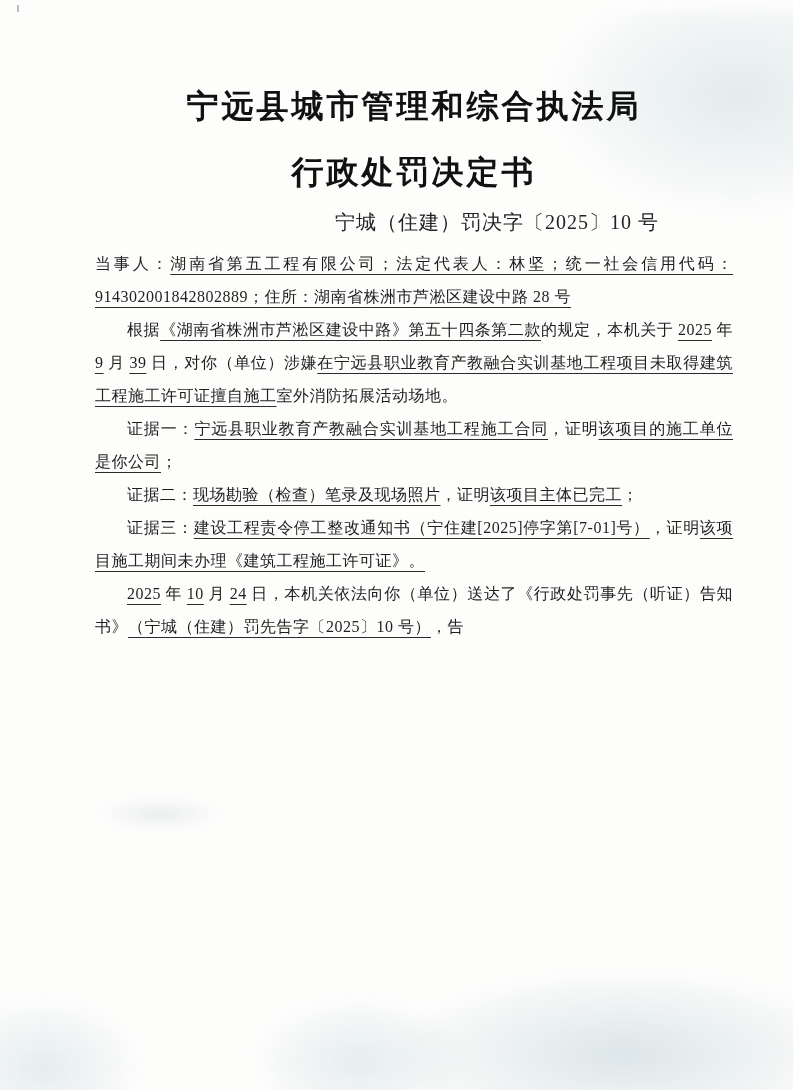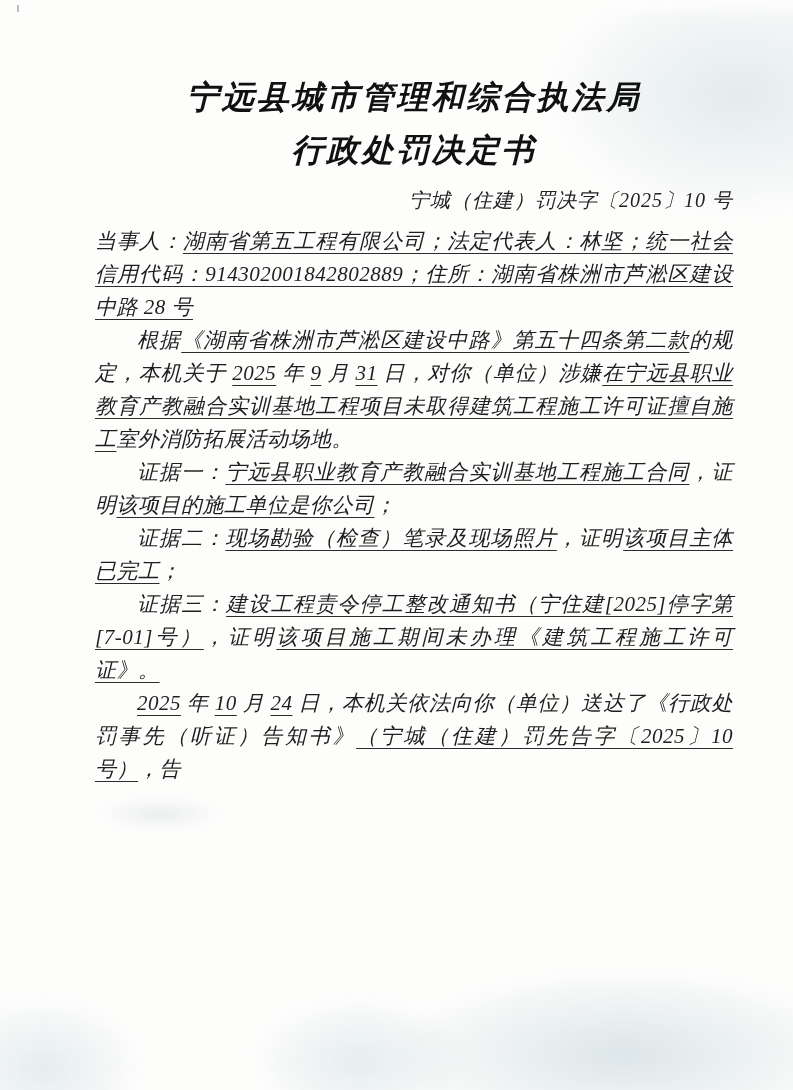--- a/index.html
+++ b/index.html
@@ -9,43 +9,43 @@
     height: 1090px;
     margin: 0;
     background: #fdfdfc;
     overflow: hidden;
     font-family: "Liberation Serif", "DejaVu Serif", serif;
     color: #1c1c1c;
   }
   .content {
     position: absolute;
     left: 95px;
-    top: 77px;
+    top: 86px;
     width: 638px;
-    font-style: italic;
   }
   .title {
     text-align: center;
     font-size: 32px;
     font-weight: 700;
     letter-spacing: 3px;
     line-height: 40px;
     color: #111;
   }
-  .title + .title { margin-top: 13px; }
+  .title + .title { margin-top: 26px; }
   .doc-number {
     margin-top: 17px;
+    margin-right: 74px;
     text-align: right;
     font-size: 20px;
     letter-spacing: 1px;
     color: #222;
   }
   .body-text {
     margin-top: 11px;
-    font-size: 21px;
+    font-size: 16px;
     line-height: 33px;
     letter-spacing: 0.5px;
     text-align: justify;
     color: #1e1e1e;
   }
   .body-text p { margin: 0; }
   .body-text p.indent { text-indent: 2em; }
   .u {
     text-decoration: underline;
     text-underline-offset: 5px;
@@ -94,21 +94,21 @@
   <div class="artifact bleed-bottom-left"></div>
   <div class="artifact bleed-bottom-center"></div>
   <div class="artifact bleed-bottom-right"></div>
 
   <div class="content">
     <div class="title">宁远县城市管理和综合执法局</div>
     <div class="title">行政处罚决定书</div>
     <div class="doc-number">宁城（住建）罚决字〔2025〕10 号</div>
     <div class="body-text">
         <p class=""><span>当事人：</span><span class="u">湖南省第五工程有限公司；法定代表人：林坚；统一社会信用代码：914302001842802889；住所：湖南省株洲市芦淞区建设中路 28 号</span></p>
-        <p class="indent"><span>根据</span><span class="u">《湖南省株洲市芦淞区建设中路》第五十四条第二款</span><span>的规定，本机关于 </span><span class="u">2025</span><span> 年 </span><span class="u">9</span><span> 月 </span><span class="u">31</span><span> 日，对你（单位）涉嫌</span><span class="u">在宁远县职业教育产教融合实训基地工程项目未取得建筑工程施工许可证擅自施工</span><span>室外消防拓展活动场地。</span></p>
+        <p class="indent"><span>根据</span><span class="u">《湖南省株洲市芦淞区建设中路》第五十四条第二款</span><span>的规定，本机关于 </span><span class="u">2025</span><span> 年 </span><span class="u">9</span><span> 月 </span><span class="u">39</span><span> 日，对你（单位）涉嫌</span><span class="u">在宁远县职业教育产教融合实训基地工程项目未取得建筑工程施工许可证擅自施工</span><span>室外消防拓展活动场地。</span></p>
         <p class="indent"><span>证据一：</span><span class="u">宁远县职业教育产教融合实训基地工程施工合同</span><span>，证明</span><span class="u">该项目的施工单位是你公司</span><span>；</span></p>
         <p class="indent"><span>证据二：</span><span class="u">现场勘验（检查）笔录及现场照片</span><span>，证明</span><span class="u">该项目主体已完工</span><span>；</span></p>
         <p class="indent"><span>证据三：</span><span class="u">建设工程责令停工整改通知书（宁住建[2025]停字第[7-01]号）</span><span>，证明</span><span class="u">该项目施工期间未办理《建筑工程施工许可证》。</span></p>
         <p class="indent"><span class="u">2025</span><span> 年 </span><span class="u">10</span><span> 月 </span><span class="u">24</span><span> 日，本机关依法向你（单位）送达了《行政处罚事先（听证）告知书》</span><span class="u">（宁城（住建）罚先告字〔2025〕10 号）</span><span>，告</span></p>
       </div>
   </div>
 
 </div>
 
 </body></html>

